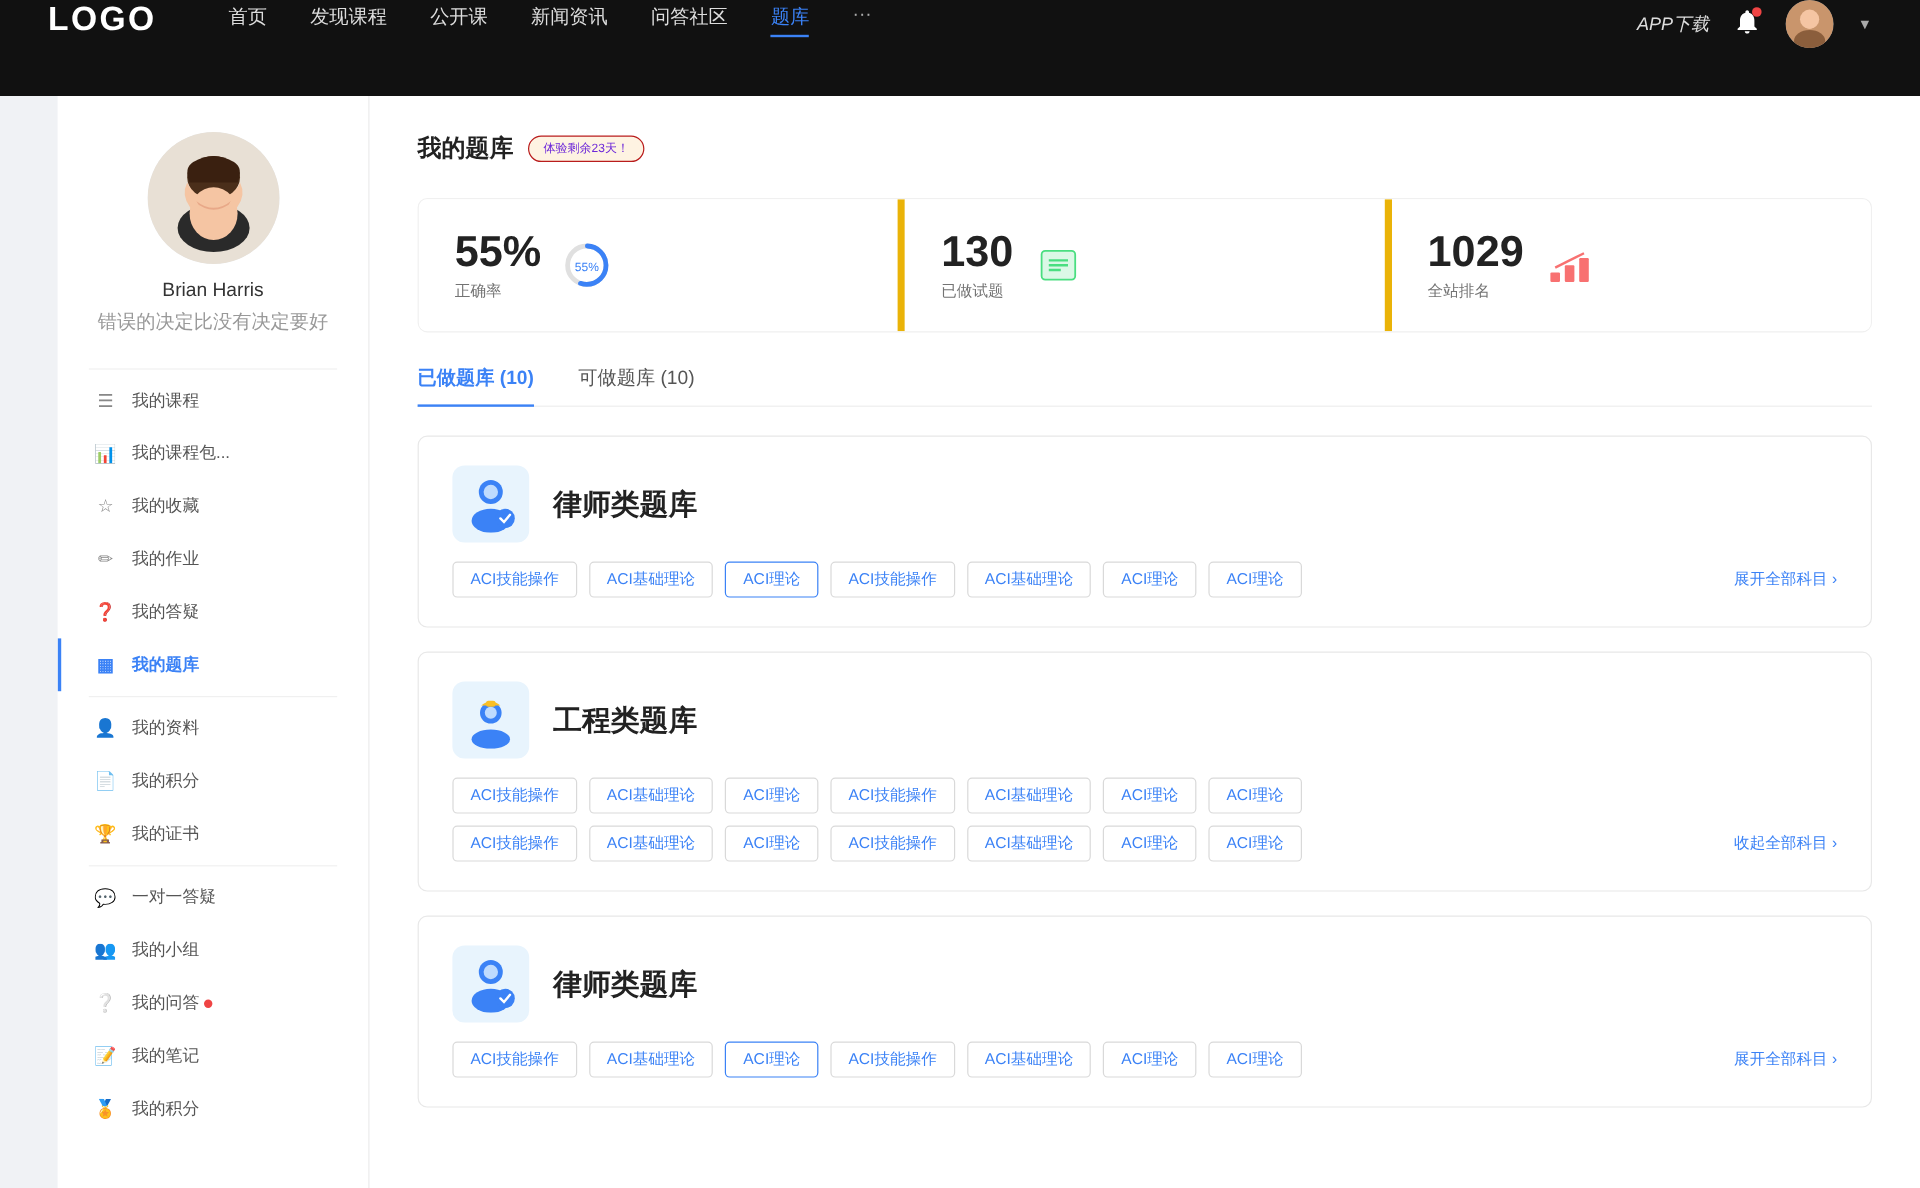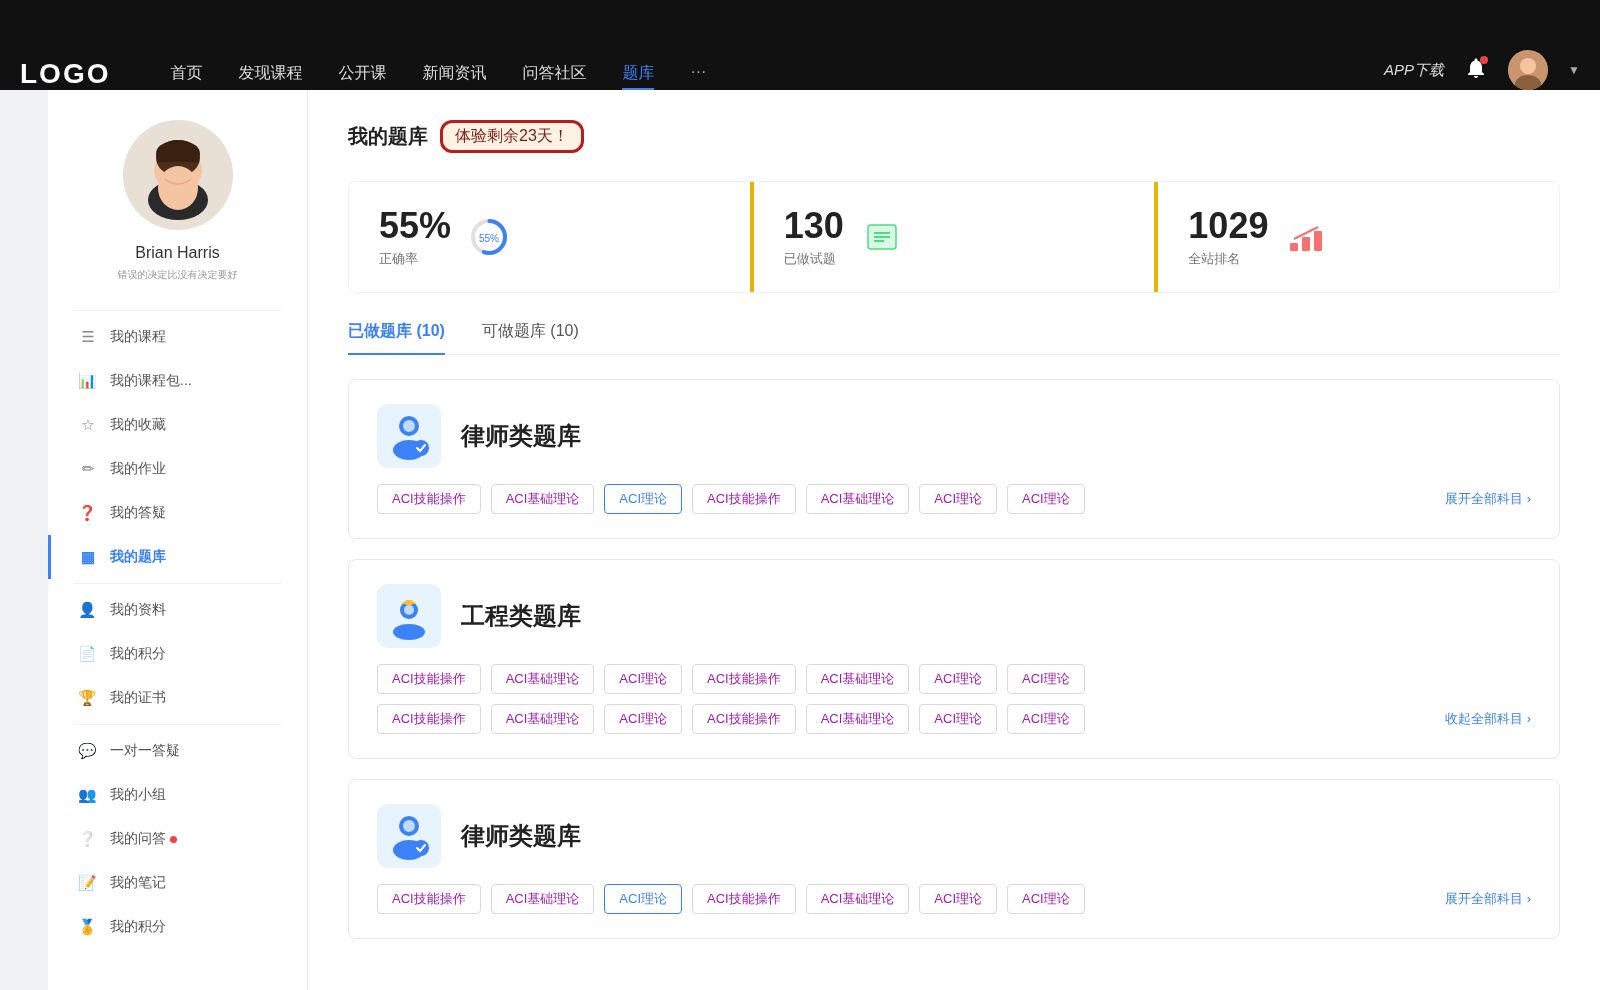--- a/index.html
+++ b/index.html
@@ -1,24 +1,24 @@
 <!DOCTYPE html>
 <html><head>
   <meta charset="utf-8">
   <style>
     * { margin: 0; padding: 0; box-sizing: border-box; }
     body { font-family: "PingFang SC", "Microsoft YaHei", sans-serif; background: #f0f2f5; width: 1600px; height: 990px; overflow: hidden; }
 
     
     .navbar {
       background: #111;
-      height: 90px;
-      display: flex;
-      align-items: flex-end;
-      padding: 0 20px;
+      height: 80px;
+      display: flex;
+      align-items: flex-start;
+      padding: 0 40px;
       color: #fff;
     }
     .nav-logo {
       font-size: 28px;
       font-weight: bold;
       color: #fff;
       margin-right: 60px;
       letter-spacing: 2px;
     }
     .nav-links {
@@ -102,21 +102,21 @@
     }
     
     .avatar-svg { width: 100%; height: 100%; }
     .profile-name {
       font-size: 16px;
       font-weight: 500;
       color: #333;
       margin-bottom: 6px;
     }
     .profile-motto {
-      font-size: 10px;
+      font-size: 16px;
       color: #999;
       margin-bottom: 24px;
       text-align: left;
       padding: 0 20px;
     }
     .sidebar-divider {
       width: 80%;
       height: 1px;
       background: #f0f0f0;
       margin: 4px 0;
@@ -173,44 +173,44 @@
       gap: 12px;
       margin-bottom: 28px;
     }
     .page-title {
       font-size: 20px;
       font-weight: 600;
       color: #222;
     }
     .trial-badge {
       background: #fef3e2;
-      color: #7f1d1d;
-      border: 3px solid #b91c1c;
+      color: #6d28d9;
+      border: 1px solid #b91c1c;
       border-radius: 12px;
       padding: 3px 12px;
-      font-size: 16px;
+      font-size: 10px;
     }
 
     
     .stats-row {
       display: flex;
       gap: 0;
       margin-bottom: 28px;
       border: 1px solid #f0f0f0;
       border-radius: 8px;
       overflow: hidden;
     }
     .stat-item {
       flex: 1;
       padding: 24px 30px;
       display: flex;
       align-items: center;
       justify-content: flex-start;
       gap: 16px;
-      border-right: 4px solid #eab308;
+      border-right: 6px solid #eab308;
       background: #fff;
     }
     .stat-item:last-child { border-right: none; }
     .stat-left {}
     .stat-number {
       font-size: 36px;
       font-weight: 700;
       color: #222;
       line-height: 1.1;
     }
@@ -281,21 +281,21 @@
       display: flex;
       flex-wrap: wrap;
       gap: 10px;
       align-items: center;
     }
     .tag {
       padding: 5px 14px;
       border: 1px solid #d9d9d9;
       border-radius: 4px;
       font-size: 13px;
-      color: #a21caf;
+      color: #3b82f6;
       background: #fff;
       cursor: pointer;
     }
     .tag.active-tag {
       border-color: #3b82f6;
       color: #3b82f6;
       background: #fff;
     }
     .expand-btn {
       margin-left: auto;

